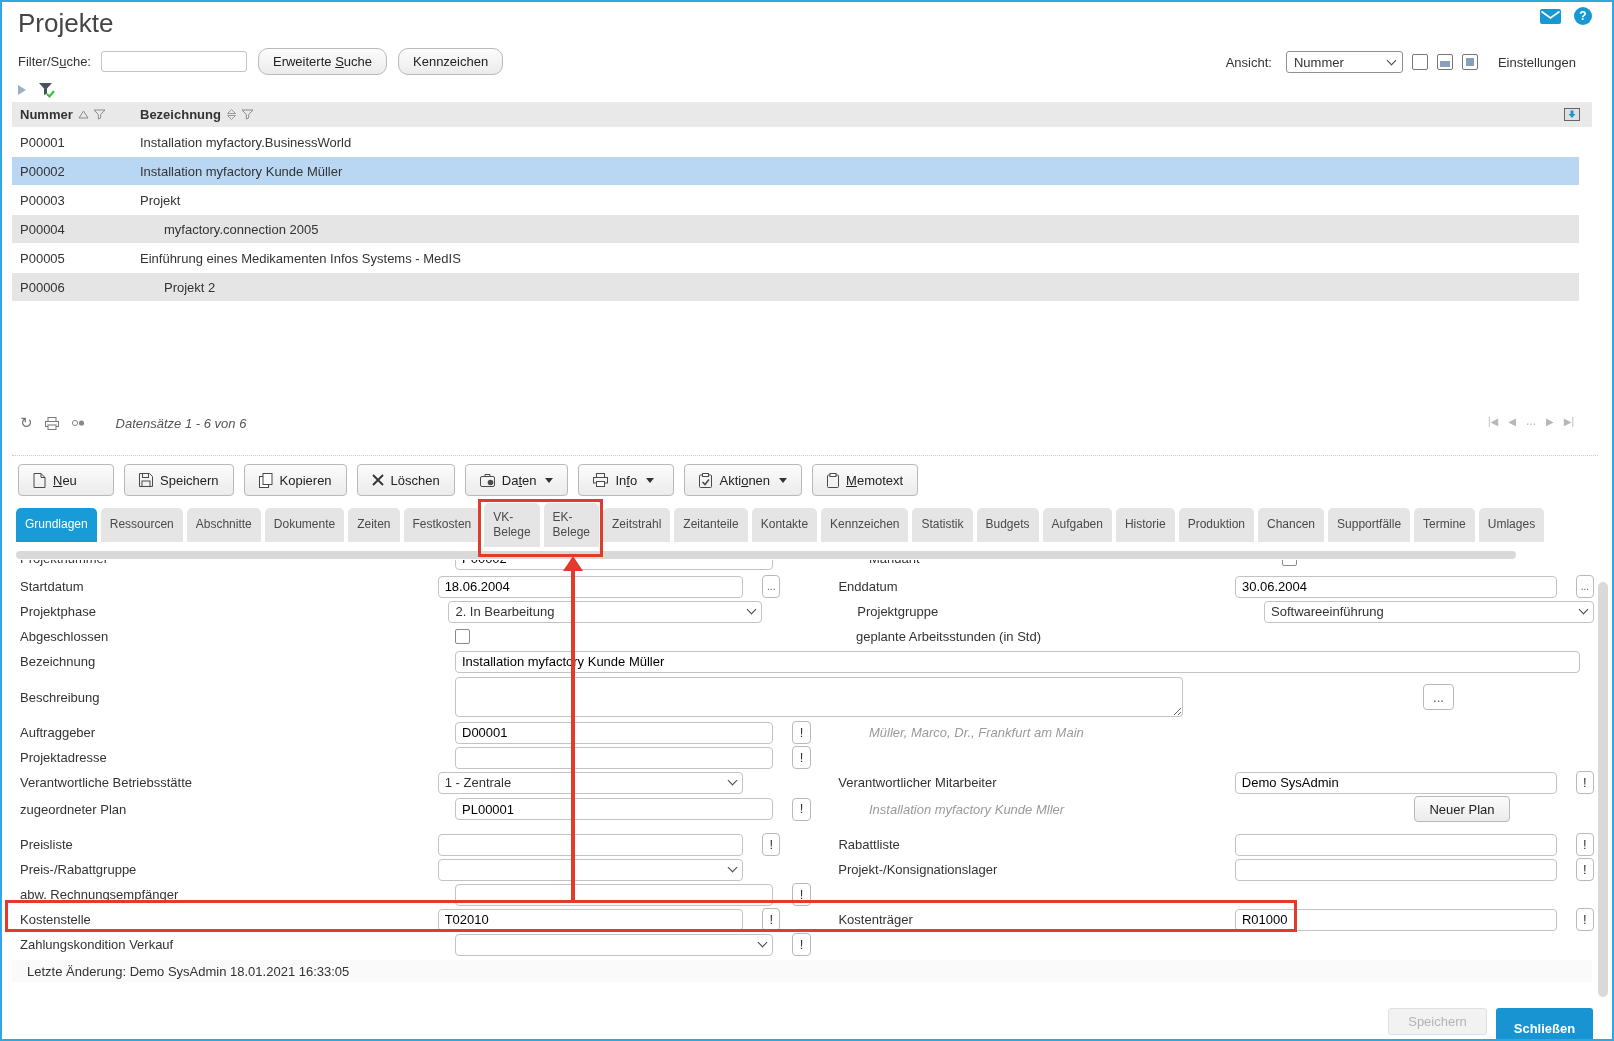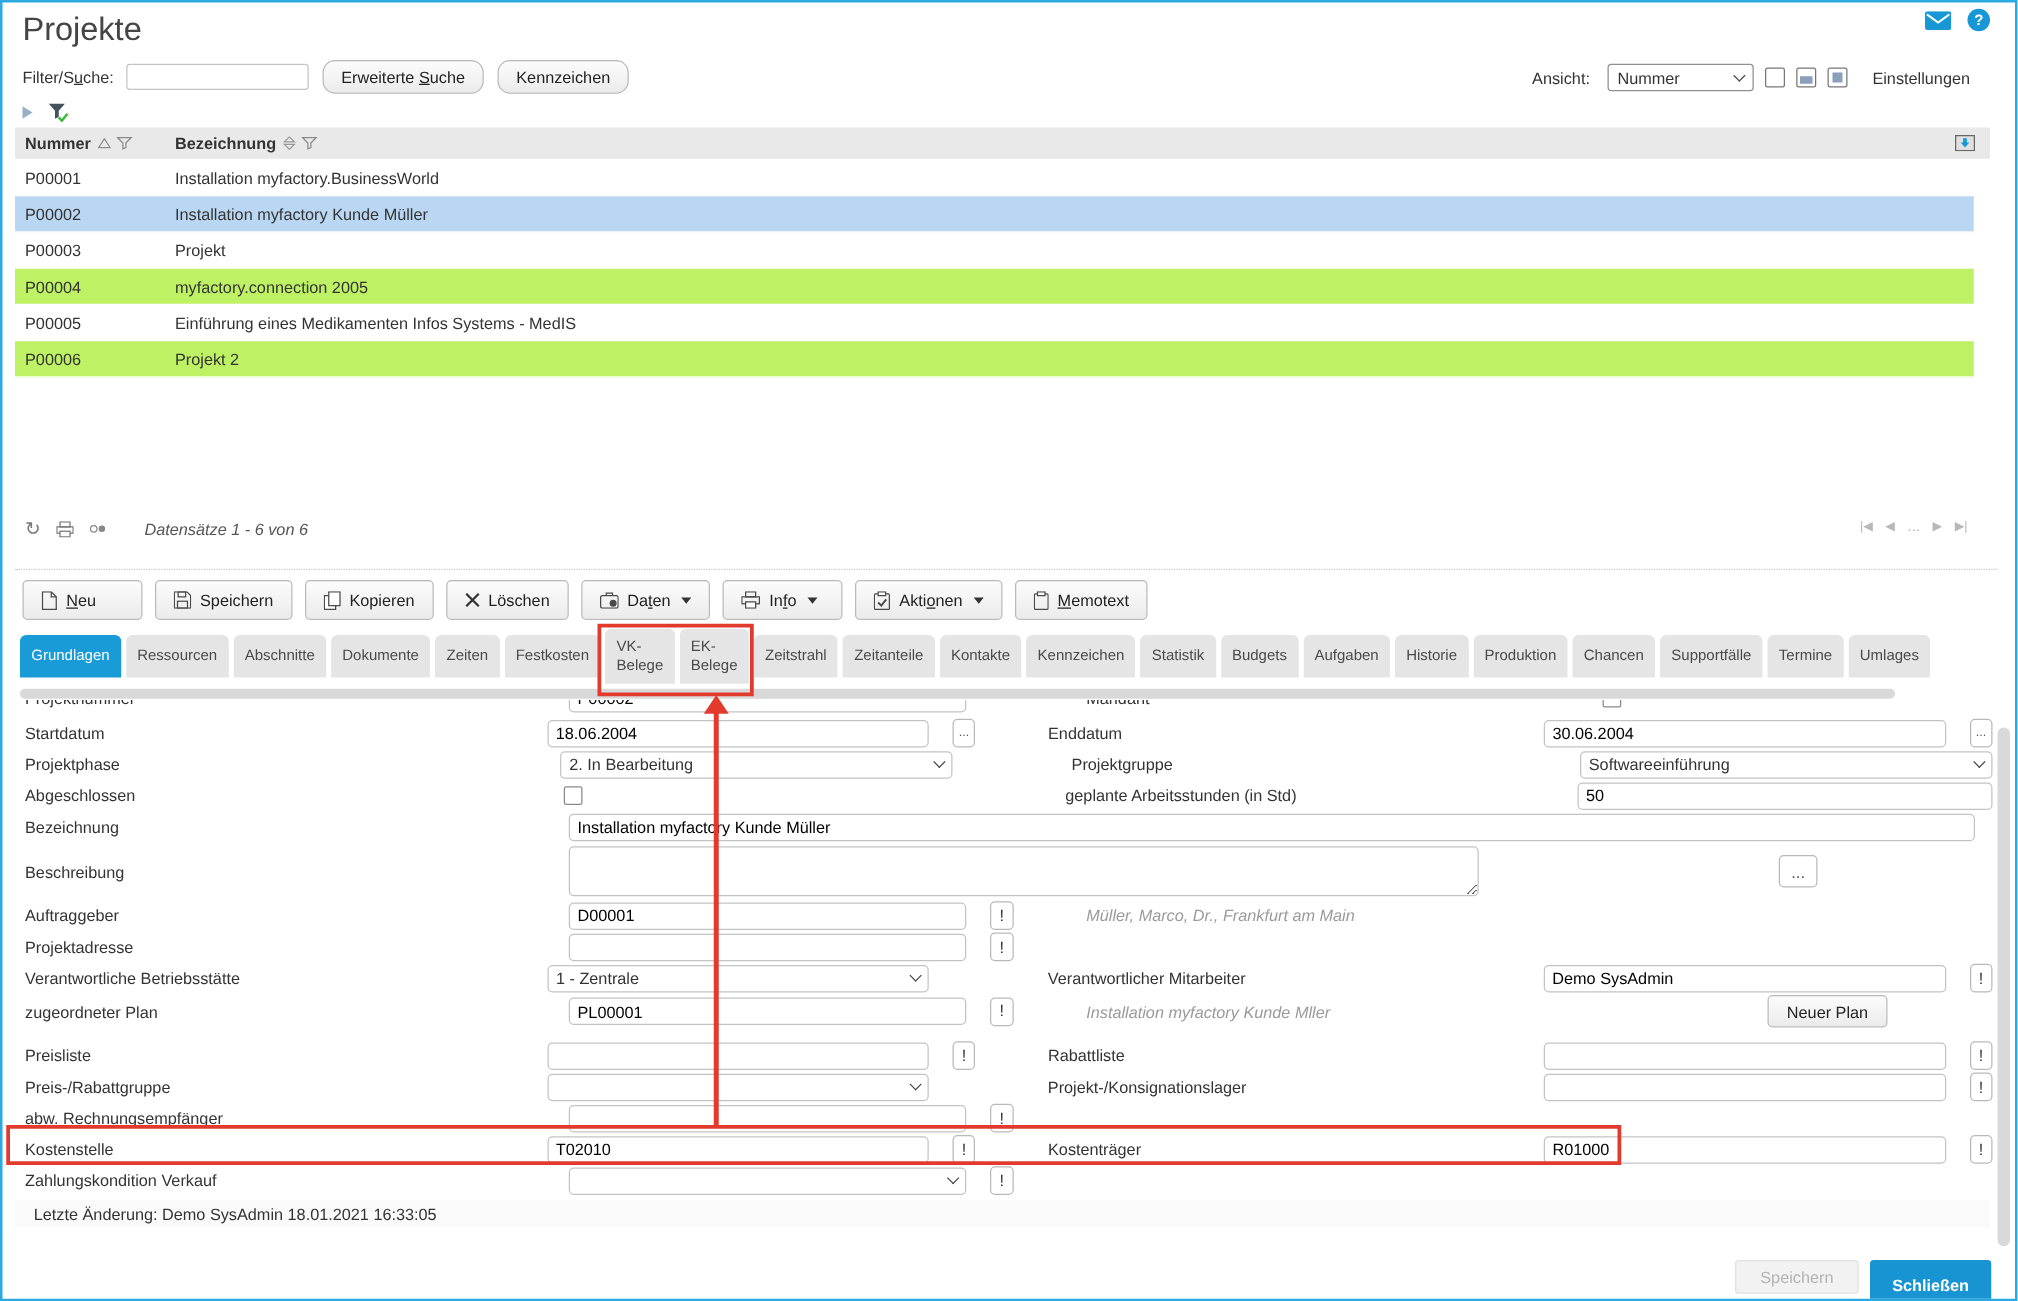--- a/index.html
+++ b/index.html
@@ -37,21 +37,21 @@
   .filtericons { position: absolute; left: 16px; top: 80px; display: flex; align-items: center; gap: 12px; }
   .expand-tri { width: 0; height: 0; border-top: 5px solid transparent; border-bottom: 5px solid transparent; border-left: 8px solid #9ab0c4; }
   
   .grid { position: absolute; left: 10px; top: 100px; width: 1580px; }
   .grid-header { height: 26px; background: #e9e9e9; display: flex; align-items: center; font-weight: bold; position: relative; border-bottom: 1px solid #fff; }
   .grid-header .hdr-icons { display: inline-flex; align-items: center; gap: 4px; margin-left: 5px; }
   .col-nummer { width: 128px; padding-left: 8px; display: flex; align-items: center; }
   .col-bez { display: flex; align-items: center; }
   .hdr-right-icon { position: absolute; right: 12px; top: 6px; }
   .grid-row { height: 29px; width: 1567px; display: flex; align-items: center; border-bottom: 1px solid #fff; background: #fff; }
-  .grid-row.shaded { background: #bef264; }
+  .grid-row.shaded { background: #e5e5e5; gap: 24px; }
   .grid-row.selected { background: #b9d7f3; }
   .grid-row .cell-nummer { width: 128px; padding-left: 8px; }
   
   .records { position: absolute; left: 18px; top: 412px; display: flex; align-items: center; color: #777; }
   .records .ricon { margin-right: 12px; display: inline-flex; align-items: center; }
   .records-info { font-style: italic; color: #555; margin-left: 18px; }
   .pager { position: absolute; left: 1486px; top: 412px; color: #b8b8b8; font-size: 10px; display: flex; gap: 10px; align-items: center; }
   .dotline { position: absolute; left: 10px; top: 453px; width: 1586px; border-top: 1px dotted #c9c9c9; }
   
   .toolbar { position: absolute; left: 16px; top: 462px; display: flex; gap: 10px; }
@@ -456,21 +456,20 @@
     <div class="ffield-r fselect">
         <span>Softwareeinführung</span>
         <i class="chev"></i>
       </div>
   </div>
 
   <div class="frow">
     <span class="flabel">Abgeschlossen</span>
     <div class="fcheck"></div>
     <span class="flabel-r" style="margin-left:373px">geplante Arbeitsstunden (in Std)</span>
-    <input class="ffield-r" value="50" style="">
   </div>
 
   <div class="frow">
     <span class="flabel">Bezeichnung</span>
     <input class="ffield" style="width: 1125px;" value="Installation myfactory Kunde Müller">
   </div>
 
   <div class="frow" style="height:46px">
     <span class="flabel">Beschreibung</span>
     <textarea class="ftextarea" style=""></textarea>

